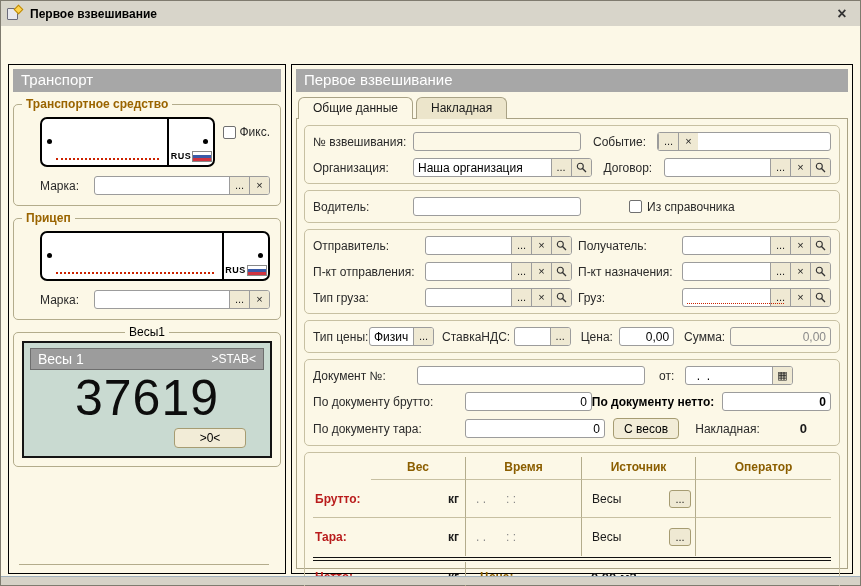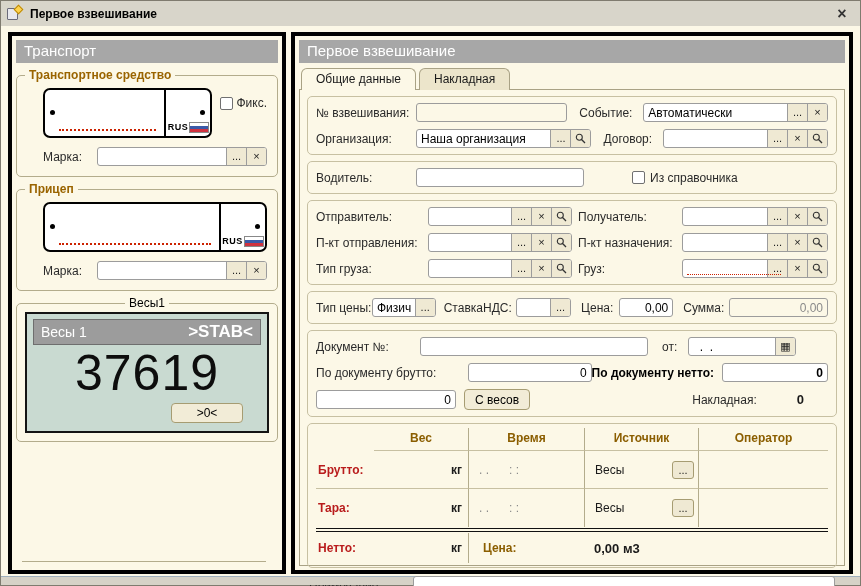--- a/index.html
+++ b/index.html
@@ -15,21 +15,21 @@
   .titlebar { height:25px; background:#d8d5ca; display:flex; align-items:center; padding:0 8px 0 6px; flex:0 0 auto; }
   .win-icon { width:15px; height:15px; position:relative; margin-right:8px; }
   .win-icon .page { position:absolute; left:0; top:2px; width:11px; height:12px; background:#e8e8ee; border:1px solid #6a6a7a; border-radius:1px; }
   .win-icon .gem  { position:absolute; right:0; top:0; width:7px; height:7px; background:#ffd34d; border:1px solid #b8860b; transform:rotate(45deg); }
   .win-title { font-weight:bold; font-size:12px; color:#000; }
   .win-close { margin-left:auto; width:20px; height:20px; display:flex; align-items:center; justify-content:center;
                font-size:16px; font-weight:bold; color:#333; cursor:default; }
 
   
   .main { flex:1 1 auto; display:flex; gap:5px; padding:6px 7px 2px 7px; background:#fcf8e7; min-height:0; }
-  .panel { border:4px solid #000000; background:#fcf8e7; }
+  .panel { border:1px solid #000000; background:#fcf8e7;margin-top:32px; }
   .left-panel { width:278px; flex:0 0 auto; padding:4px; display:flex; flex-direction:column; }
   .right-panel { flex:1 1 auto; padding:4px; display:flex; flex-direction:column; min-width:0; }
 
   .hdr-bar { background:#a7a7a7; color:#fff; font-size:15px; padding:2px 8px; height:23px; flex:0 0 auto; }
 
   
   .gbox { border:1px solid #b3ac8c; border-radius:5px; position:relative; margin-top:12px; padding:12px 10px 10px 26px; }
   .gbox-label { position:absolute; top:-8px; left:8px; background:#fcf8e7; padding:0 4px; font-weight:bold; color:#9a6400; font-size:12px; }
   .gbox-label.center { left:50%; transform:translateX(-50%); color:#000; font-weight:normal; }
 
@@ -58,21 +58,21 @@
   .fld.req::after { content:""; position:absolute; left:4px; right:46px; bottom:2px; border-bottom:1px dotted #cc2200; }
   .fbtn { flex:0 0 20px; display:flex; align-items:center; justify-content:center; background:#efe9d3; border-left:1px solid #9c9c9c;
           font-size:11px; color:#222; line-height:1; cursor:default; }
   .fbtn svg { display:block; }
 
   
   .scale-box { padding:8px; }
   .scale-disp { background:#c9dad1; border:2px solid #141414; padding:5px 6px 8px 6px; }
   .scale-head { background:#9c9c9c; border:1px solid #6e6e6e; color:#fff; display:flex; justify-content:space-between; align-items:center;
                 padding:2px 7px; font-size:14px; }
-  .scale-stab { font-weight:bold; font-size:17px; }
+  .scale-stab { font-weight:normal; font-size:12px; }
   .scale-val { text-align:center; font-size:50px; color:#0d0d0d; line-height:1.15; letter-spacing:1px; }
   .scale-zero-row { display:flex; justify-content:flex-end; padding-right:18px; }
   .btn { background:#f2ecd7; border:1px solid #a69c72; border-radius:4px; padding:2px 12px; font:inherit; color:#000; cursor:default; }
   .zero-btn { width:72px; height:20px; padding:0; font-size:12px; }
 
   .left-spacer { flex:1 1 auto; }
   .left-divider { border-top:1px solid #b3ac8c; margin:0 12px 4px 6px; }
 
   
   .tabs { display:flex; gap:3px; padding:4px 2px 0 2px; position:relative; top:1px; flex:0 0 auto; }
@@ -219,21 +219,20 @@
       <div class="tab-content">
 
         <div class="fs">
           <div class="rrow">
             <span class="lbl w100">№ взвешивания:</span>
             <div class="fld dis" style="width:168px">
               <input readonly="" style="">
             </div>
             <span class="lbl w65" style="margin-left:12px">Событие:</span>
             <div class="fld grow">
-              <input value="Автоматически" style="">
               <span class="fbtn">...</span>
               <span class="fbtn">×</span>
             </div>
           </div>
           <div class="rrow">
             <span class="lbl w100">Организация:</span>
             <div class="fld" style="width:240px">
               <input value="Наша организация" style="">
               <span class="fbtn">...</span>
               <span class="fbtn">
@@ -401,20 +400,21 @@
             <span class="lbl" style="width:152px">По документу брутто:</span>
             <div class="fld" style="width:140px">
               <input class="num" value="0" style="">
             </div>
             <span class="lbl blbl" style="margin-left:auto;margin-right:8px">По документу нетто:</span>
             <div class="fld" style="width:120px">
               <input class="num" style="font-weight: bold;" value="0">
             </div>
           </div>
           <div class="rrow">
+            <span class="lbl" style="width:152px">По документу тара:</span>
             <div class="fld" style="width:140px">
               <input class="num" value="0" style="">
             </div>
             <button class="btn" style="margin-left:8px;height:21px;padding:0 10px">С весов</button>
             <span class="lbl" style="margin-left:auto;margin-right:40px">Накладная:</span>
             <span class="bold0" style="margin-right:24px">0</span>
           </div>
         </div>
 
         <div class="fs" style="padding:4px 8px">

